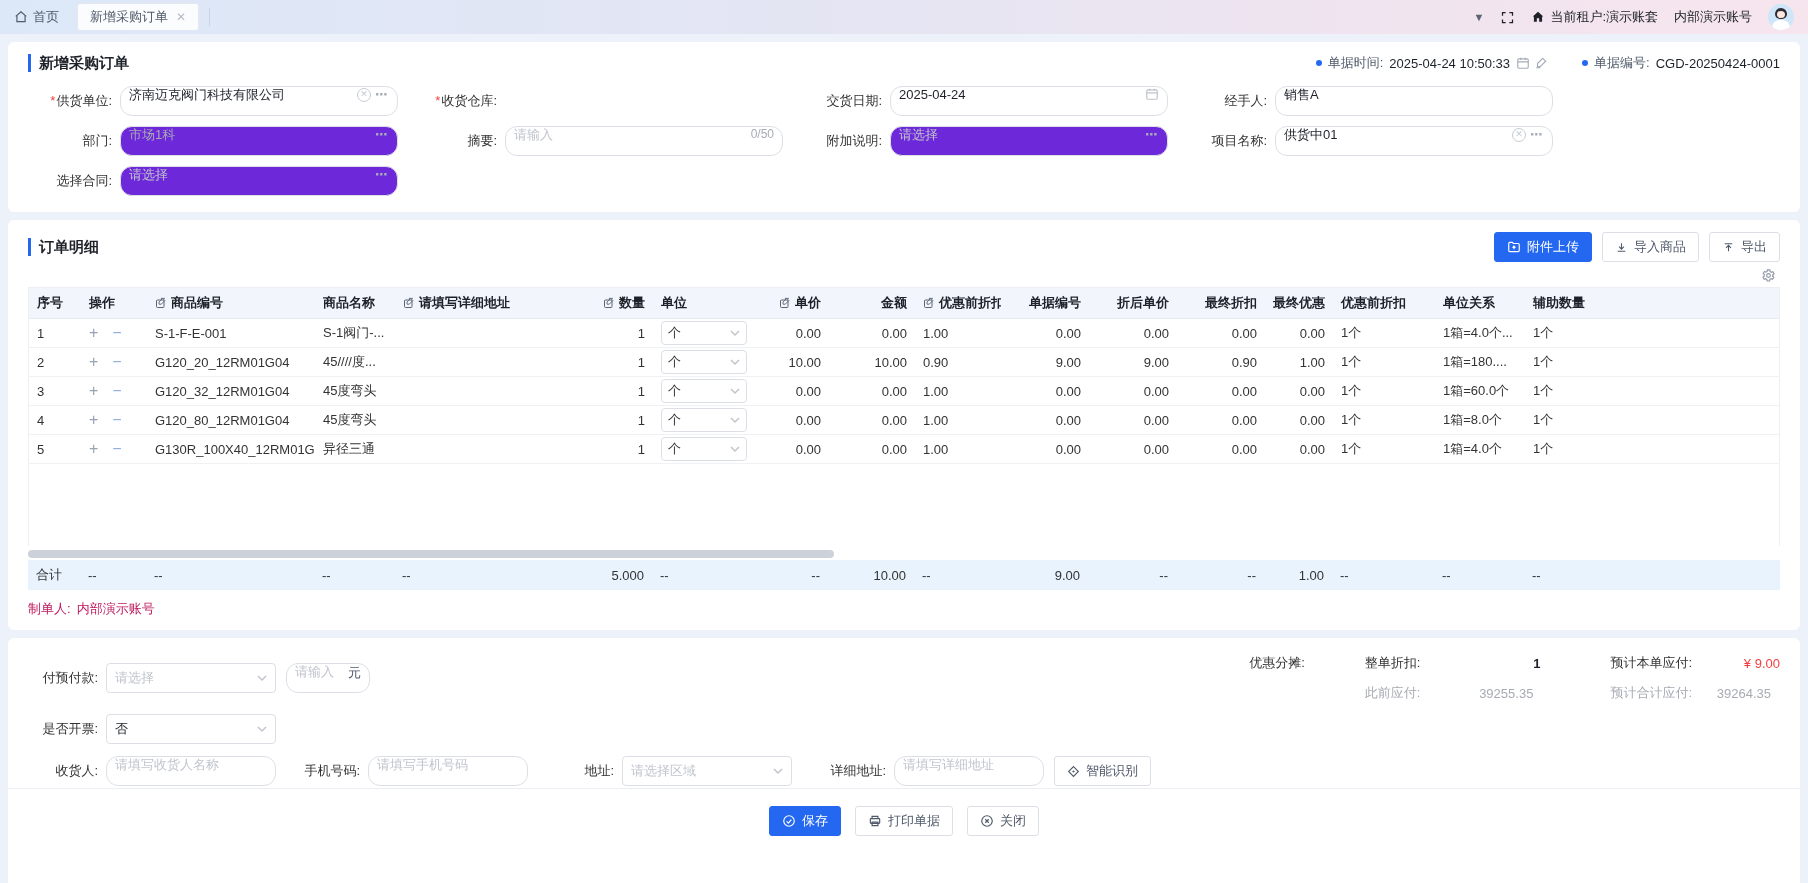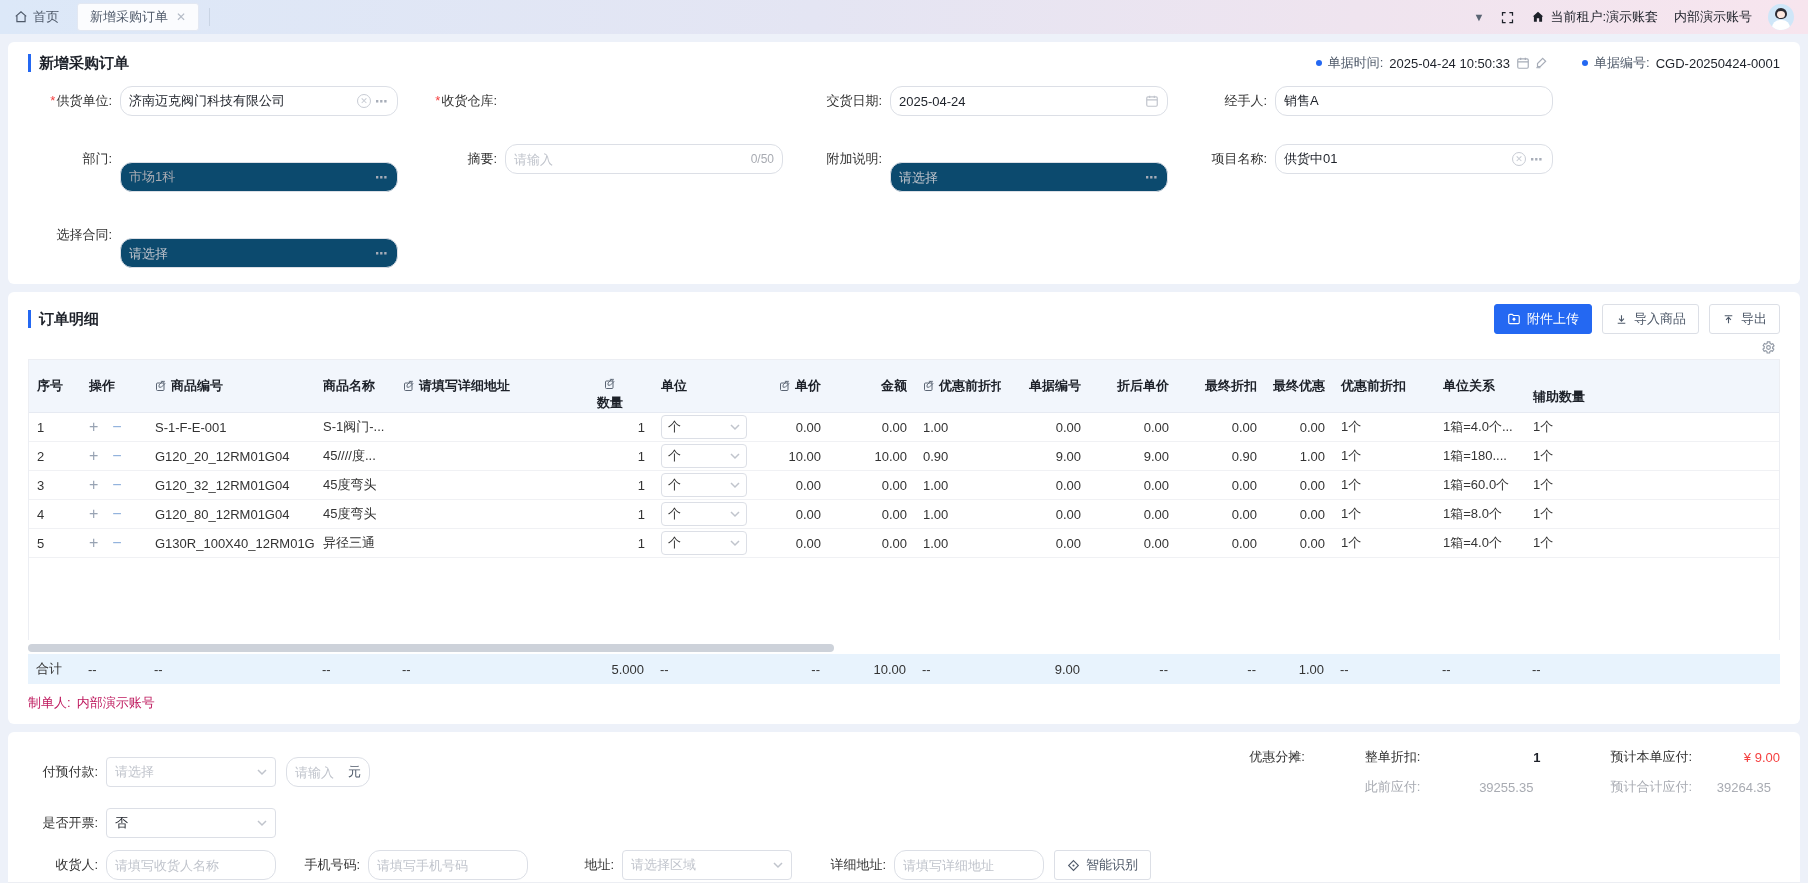--- a/index.html
+++ b/index.html
@@ -32,24 +32,24 @@
   .blue-dot { width:6px; height:6px; border-radius:50%; background:#2468f2; }
   .meta-label { color:#4e5969; }
   .meta-value { color:#1d2129; }
   .meta-icons { display:flex; gap:4px; color:#a7adb8; }
 
   .form-grid { display:grid; grid-template-columns:repeat(4,385px); row-gap:10px; margin-top:14px; }
   .field { display:flex; align-items:center; }
   .f-label { width:92px; text-align:right; padding-right:8px; color:#333; flex:none; white-space:nowrap; }
   .req { color:#f53f3f; margin-right:1px; }
   .inputbox { position:relative; flex:none; width:278px; height:30px; border:1px solid #dcdfe6; border-radius:12px;
-    background:#fff; display:flex; align-items:center; padding:0 8px; }
+    background:#fff; display:flex; align-items:flex-start; padding:0 8px; }
   .inputbox input { border:none; outline:none; width:100%; font-size:13px; font-family:inherit; color:#1d2129; background:transparent; }
   .inputbox input::placeholder { color:#c0c4cc; }
-  .inputbox.disabled { background:#0c4a6e;margin-top:36px; }
+  .inputbox.disabled { background:#6d28d9; }
   .inputbox.disabled input { color:#a8abb2; }
   .suffix { display:flex; align-items:center; gap:4px; color:#c0c4cc; flex:none; }
   .clear-ic { width:14px; height:14px; border-radius:50%; border:1px solid #c8ccd4; color:#c8ccd4; font-size:9px;
     display:flex; align-items:center; justify-content:center; line-height:1; }
   .dots { color:#a7adb8; letter-spacing:1px; font-weight:bold; }
   .counter { color:#a8abb2; font-size:12px; }
 
   
   .card2 { padding:12px 0 10px 0; }
   .card2-head { display:flex; align-items:center; padding:0 20px; }
@@ -318,21 +318,21 @@
         </div>
         <div class="td" style="width: 172px;">
           <span class="icon12">
             <svg width="12" height="12" viewBox="0 0 24 24" fill="none" stroke="#5a6473" stroke-width="2">
               <rect x="3" y="6" width="15" height="15" rx="2"></rect>
               <path d="M12 3h9M16 3l5 5-8 8h-5v-5z" transform="scale(0.9) translate(1,0)"></path>
             </svg>
           </span>
           <span>请填写详细地址</span>
         </div>
-        <div class="td r" style="width: 86px; flex-direction: column;">
+        <div class="td r" style="width: 86px;">
           <span class="icon12">
             <svg width="12" height="12" viewBox="0 0 24 24" fill="none" stroke="#5a6473" stroke-width="2">
               <rect x="3" y="6" width="15" height="15" rx="2"></rect>
               <path d="M12 3h9M16 3l5 5-8 8h-5v-5z" transform="scale(0.9) translate(1,0)"></path>
             </svg>
           </span>
           <span>数量</span>
         </div>
         <div class="td" style="width: 102px;">
           <span>单位</span>
@@ -369,21 +369,21 @@
         </div>
         <div class="td r" style="width: 68px;">
           <span>最终优惠</span>
         </div>
         <div class="td" style="width: 102px;">
           <span>优惠前折扣</span>
         </div>
         <div class="td" style="width: 90px;">
           <span>单位关系</span>
         </div>
-        <div class="td" style="width: 80px; margin-top: 22px;">
+        <div class="td" style="width: 80px;">
           <span>辅助数量</span>
         </div>
         <div class="td" style="flex:1"></div>
       </div>
     <div id="tbodyRows">
         <div class="tr">
           <div class="td" style="width: 52px;">1</div>
           <div class="td" style="width: 66px;">
             <span class="op-plus">+</span>
             <span class="op-minus">−</span>

